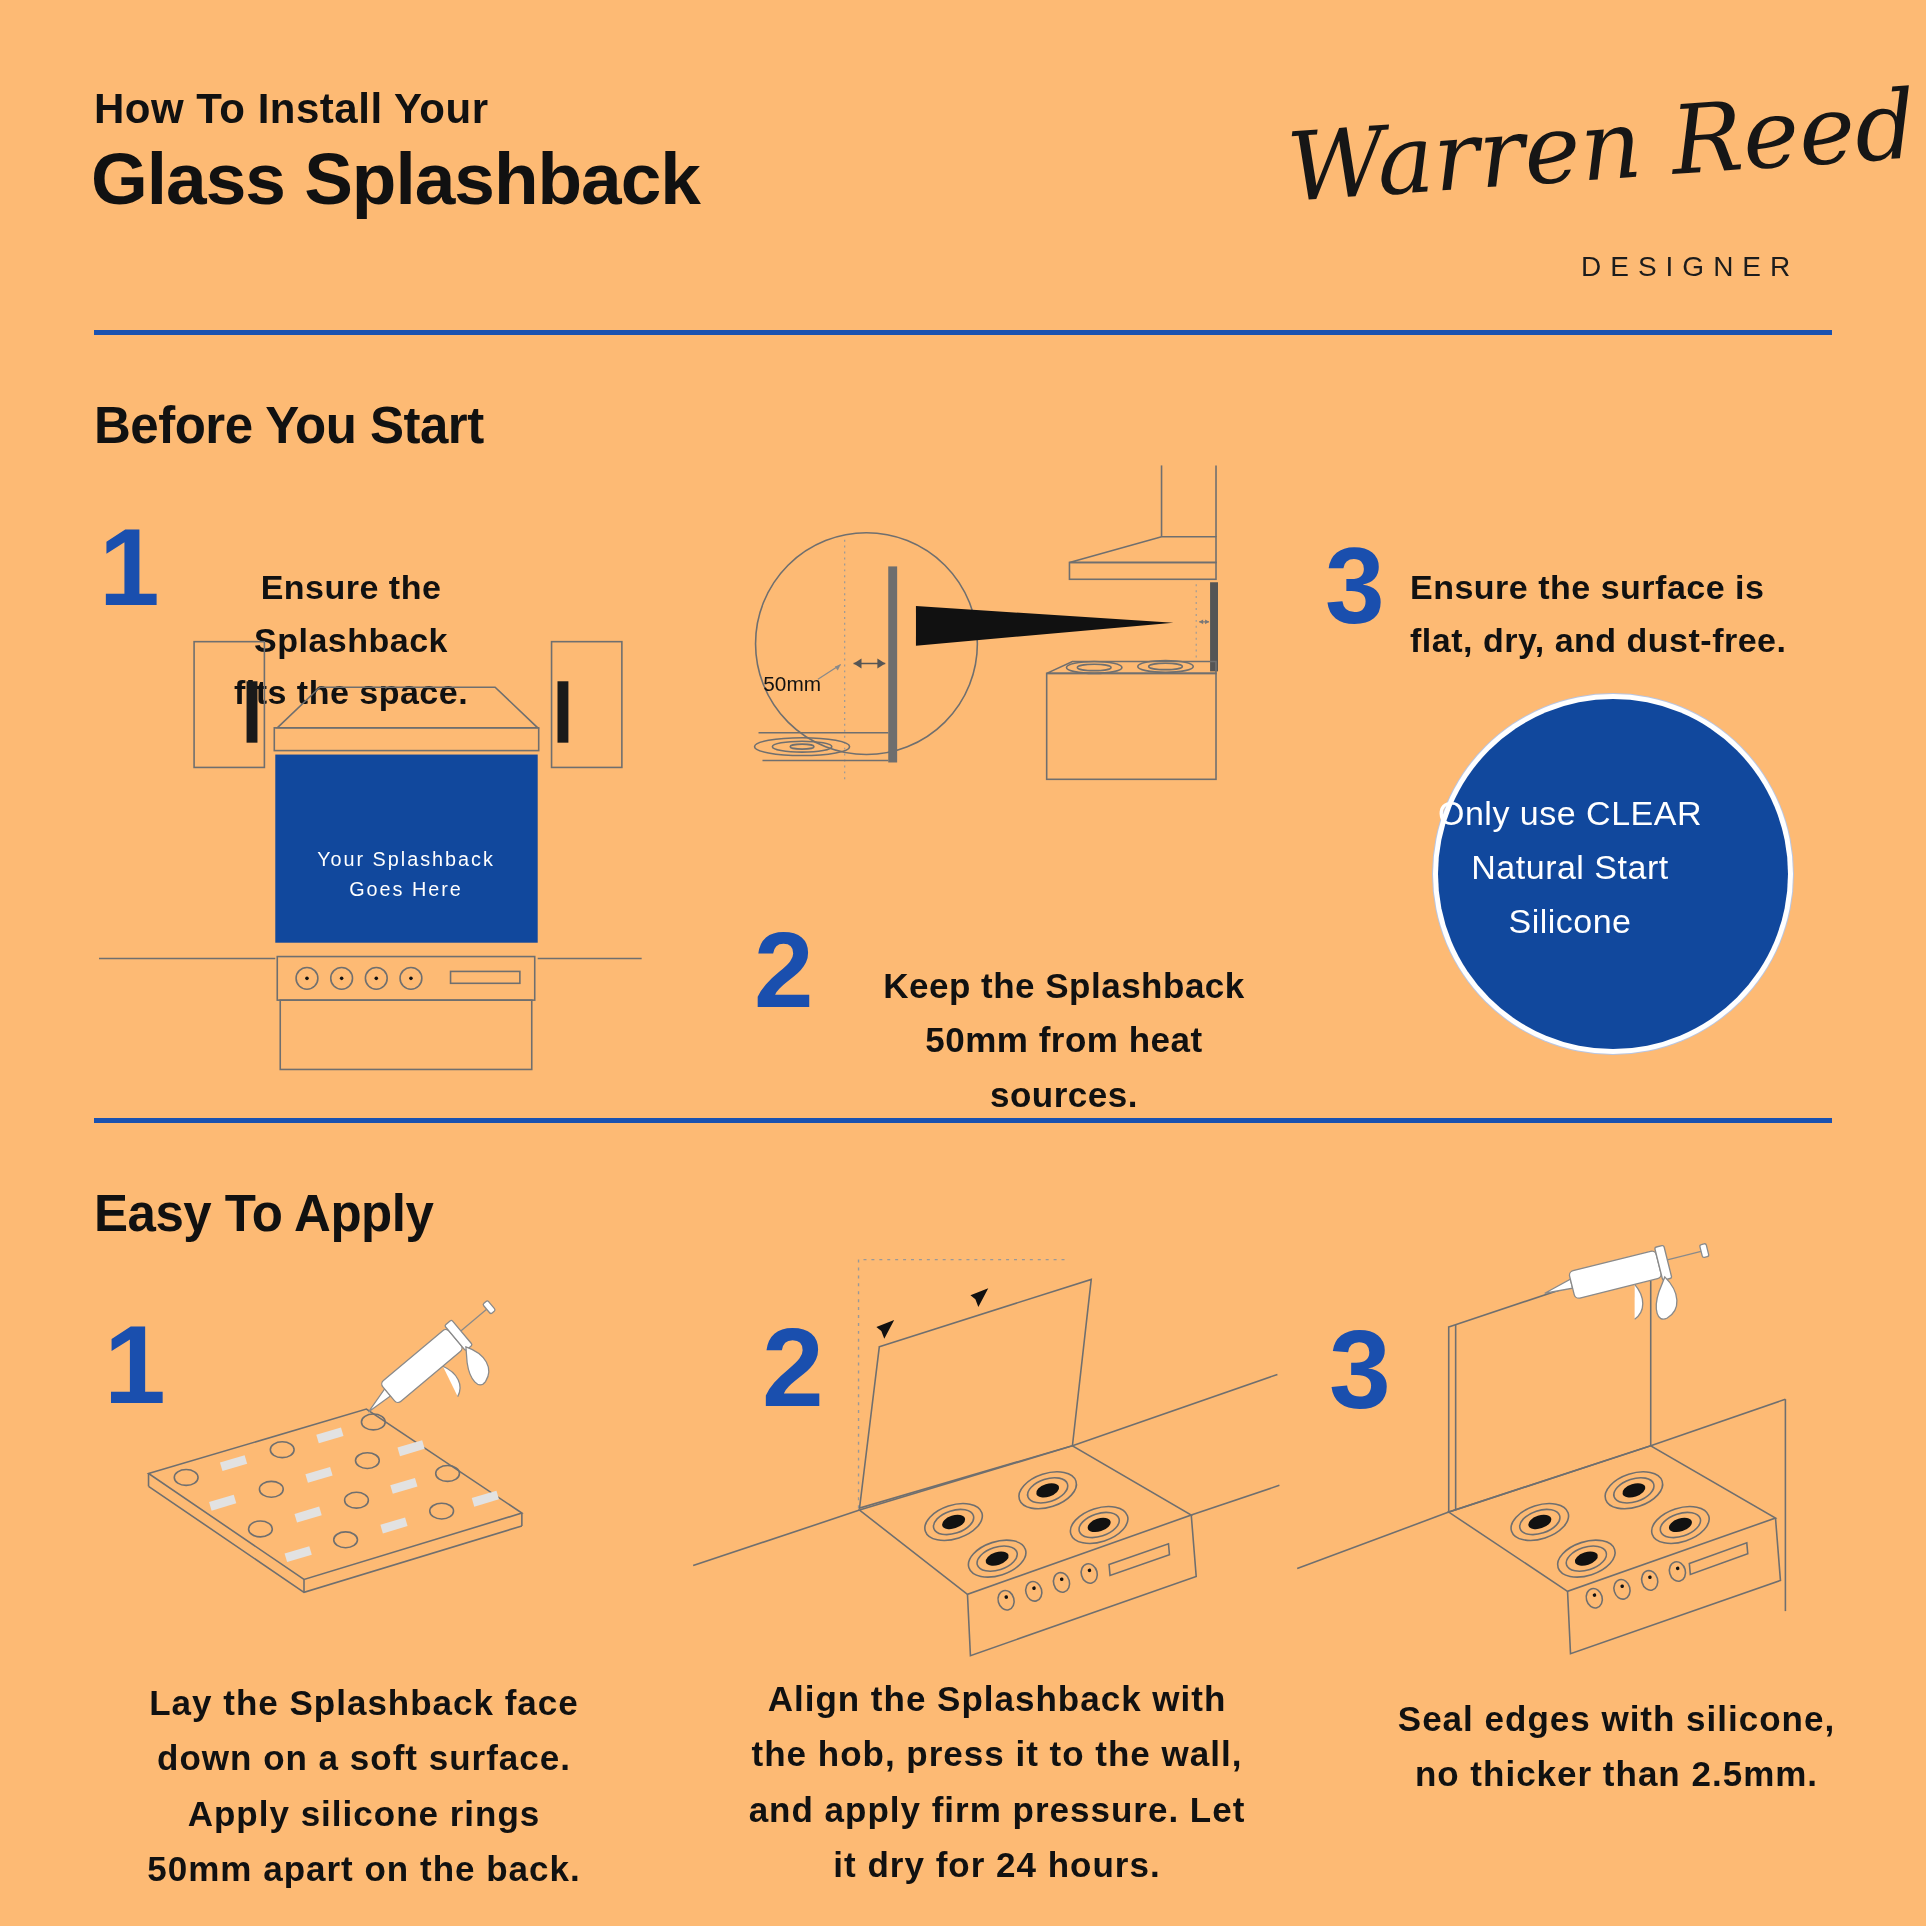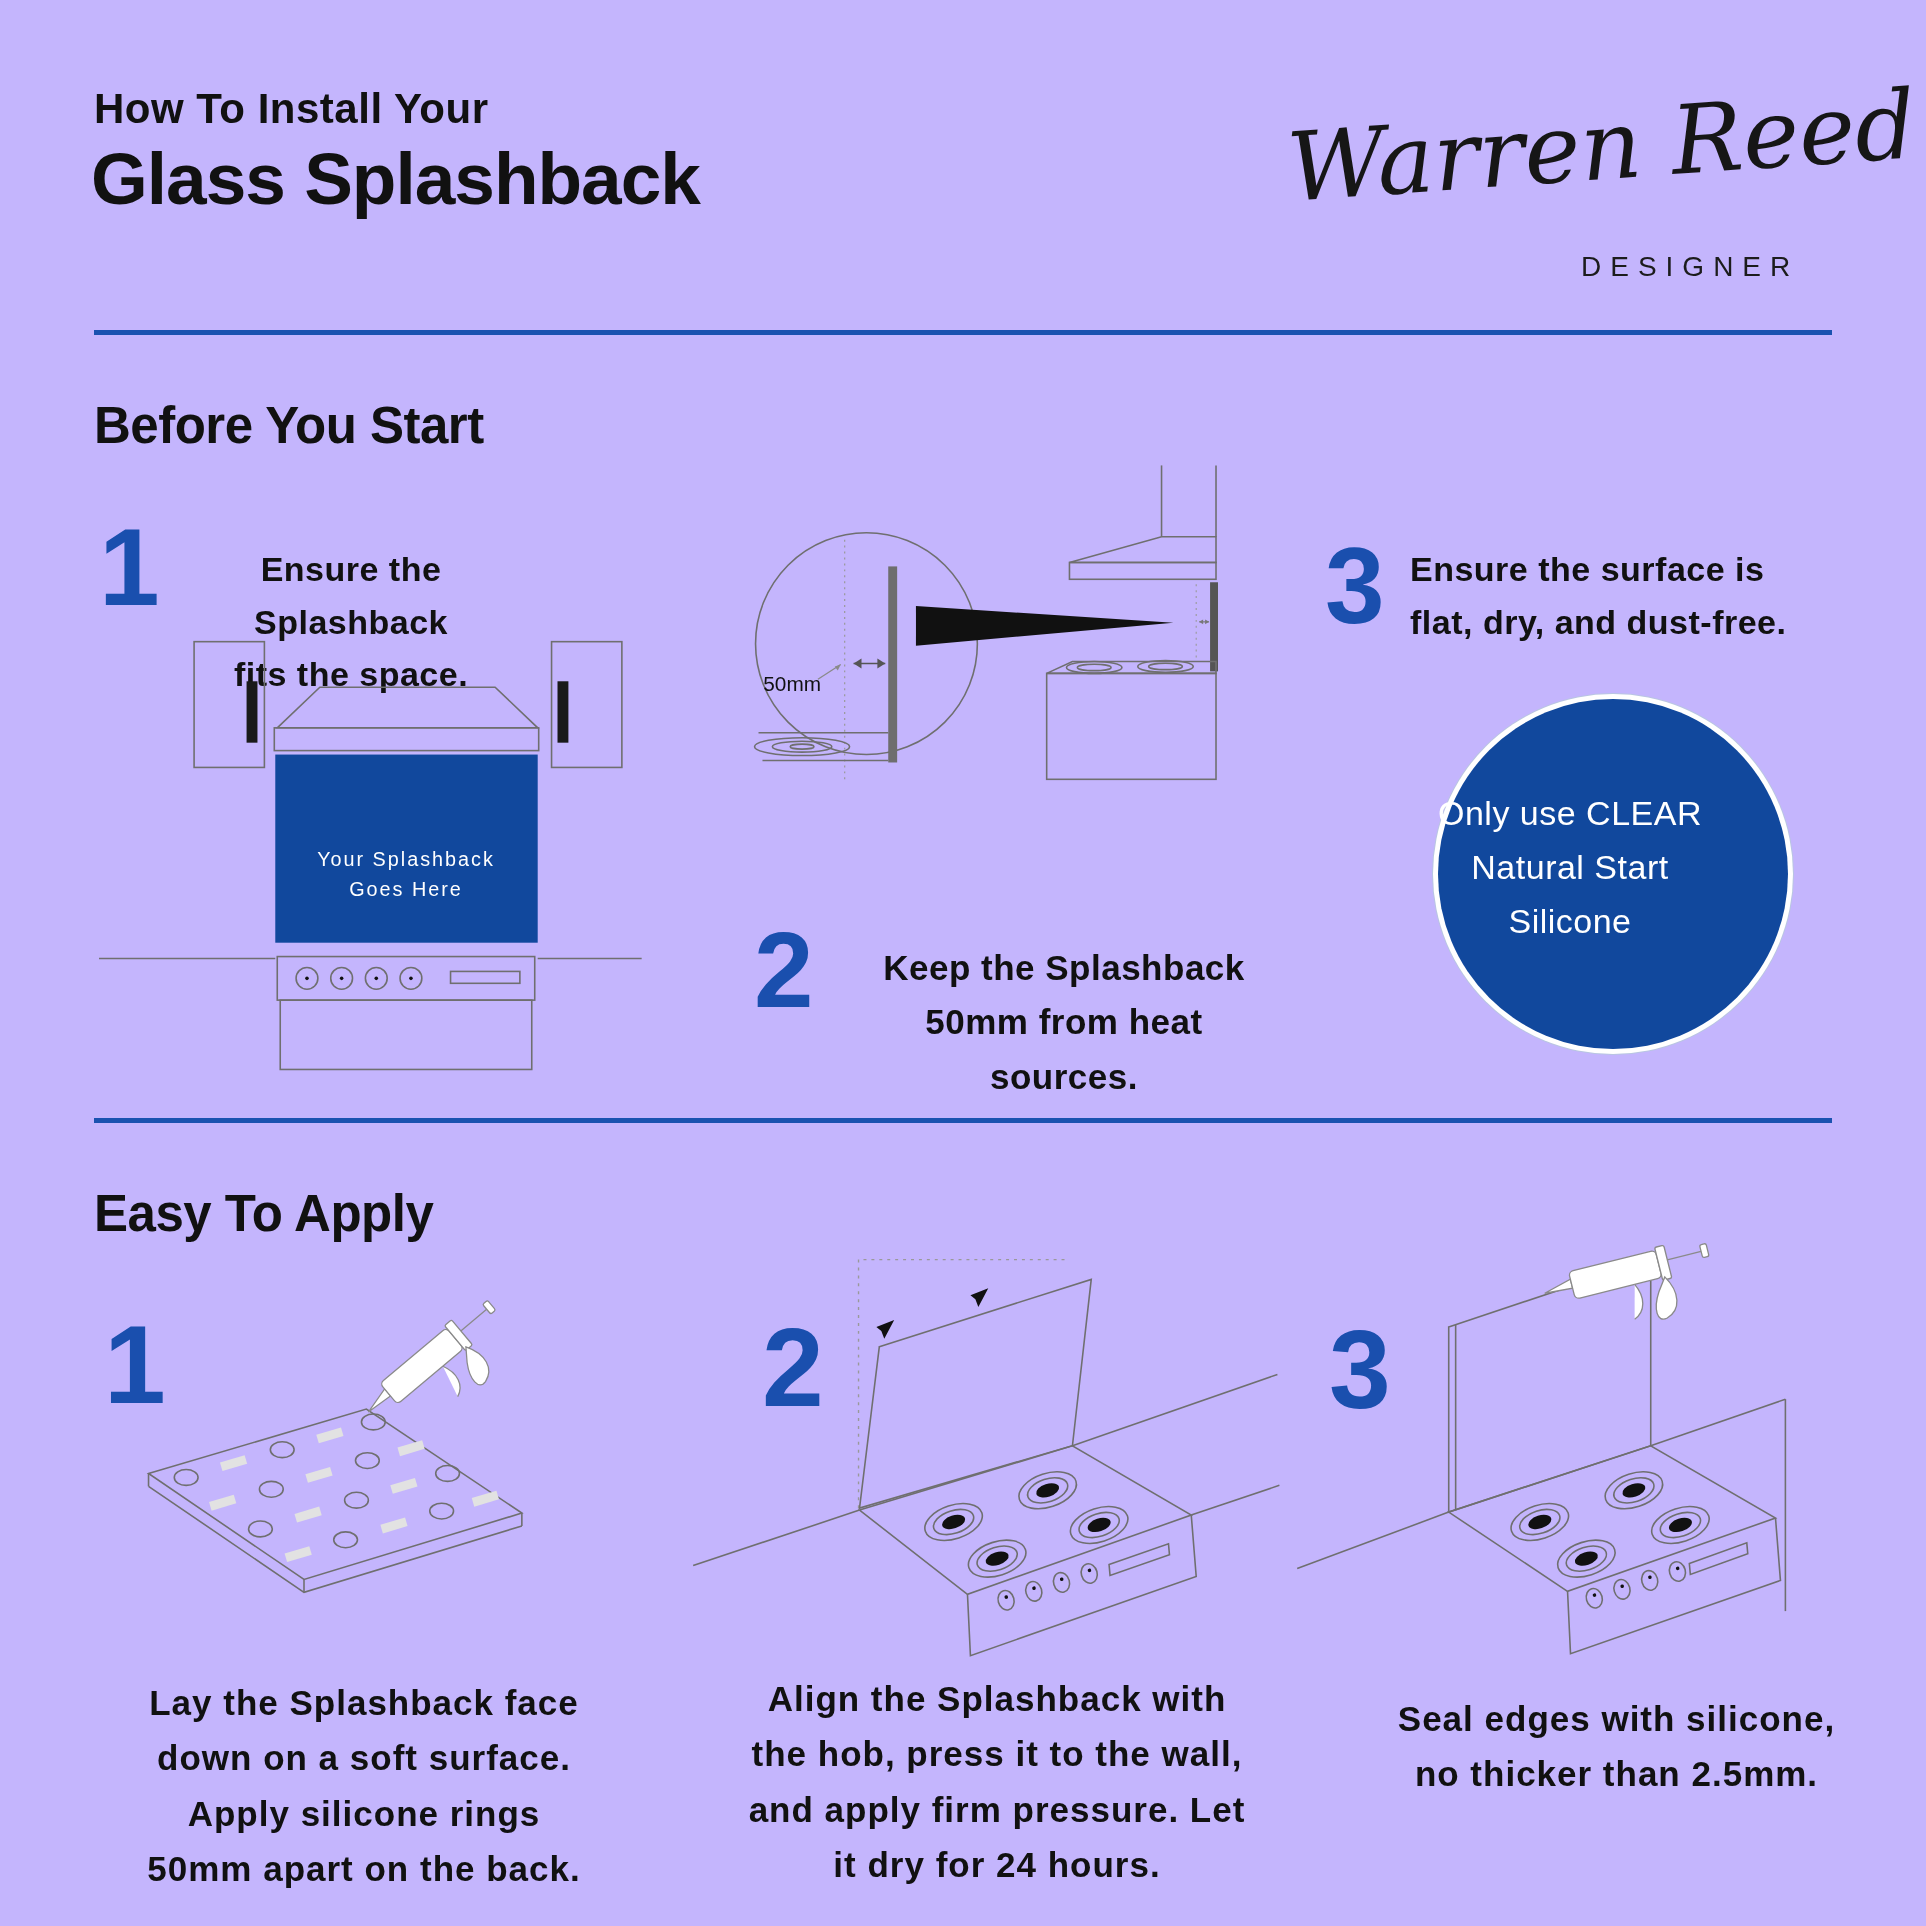--- a/index.html
+++ b/index.html
@@ -1,30 +1,30 @@
 <!DOCTYPE html>
 <html><head>
 <meta charset="utf-8">
 <style>
   html,body{margin:0;padding:0;background:#e8e8e8;}
   #canvas{
-    position:relative;width:1927px;height:1927px;background:#c4b5fd;
+    position:relative;width:1927px;height:1927px;background:#fdba74;
     font-family:"Liberation Sans","DejaVu Sans",sans-serif;color:#111;
     overflow:hidden;margin:0 auto;
   }
   .abs{position:absolute;}
   .title1{font-size:42px;font-weight:700;letter-spacing:0.5px;}
   .title2{font-size:73px;font-weight:800;letter-spacing:-1px;}
   .script{font-family:"DejaVu Serif","Liberation Serif",serif;font-style:italic;font-size:95px;
           transform:rotate(-4deg);white-space:nowrap;color:#161616;}
   .logosub{font-size:28px;letter-spacing:9px;font-weight:500;color:#1c1c1c;}
   .rule{height:5px;background:var(--divider-blue);}
   .h2{font-size:51px;font-weight:800;letter-spacing:-0.5px;}
   .bignum{font-weight:800;color:var(--number-blue);line-height:1;}
-  .steptext{font-weight:700;font-size:34px;line-height:1.55;letter-spacing:0.5px;}
+  .steptext{font-weight:700;font-size:34px;line-height:1.55;letter-spacing:0.5px;margin-top:18px;}
   .center{text-align:center;}
   .caption{font-weight:700;font-size:35px;line-height:1.58;letter-spacing:1px;}
   .badge{
     background:var(--brand-blue);border-radius:50%;
     display:flex;align-items:center;justify-content:flex-start;text-align:center;
     color:#fff;font-size:34px;line-height:1.58;letter-spacing:0.5px;
     box-shadow:0 0 0 5px #ffffff,0 0 0 6px #b9c6e2;
   }
   svg{position:absolute;left:0;top:0;}
   .sk{stroke:#6f6f6f;stroke-width:1.6;fill:none;}

